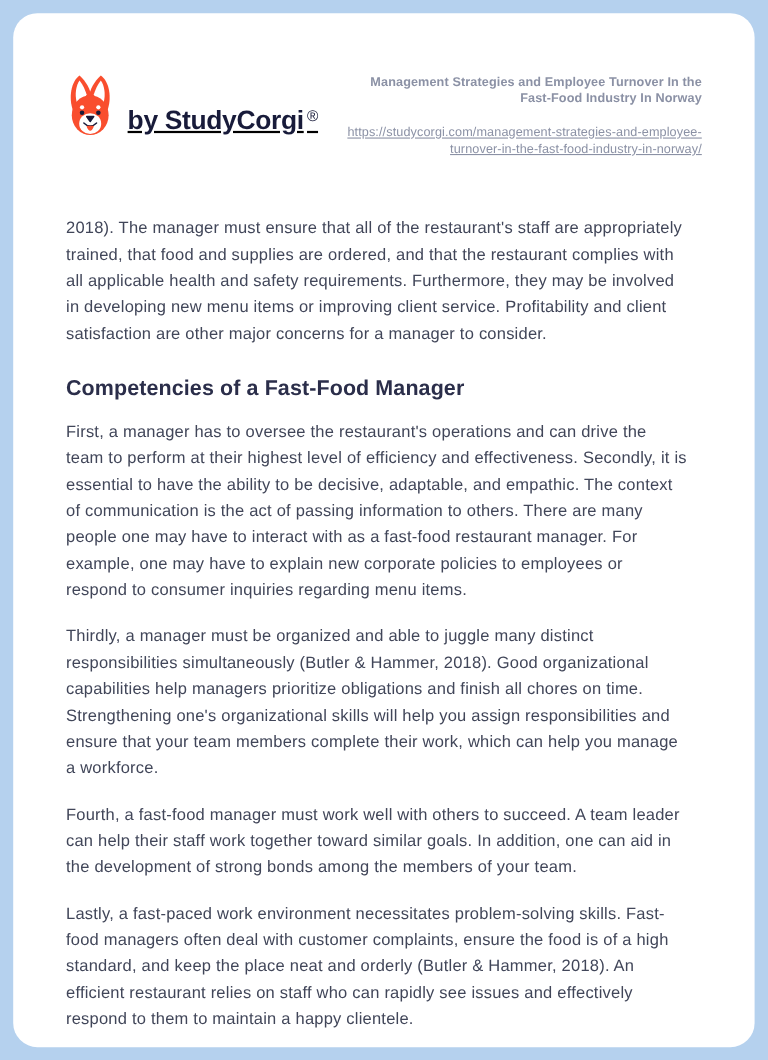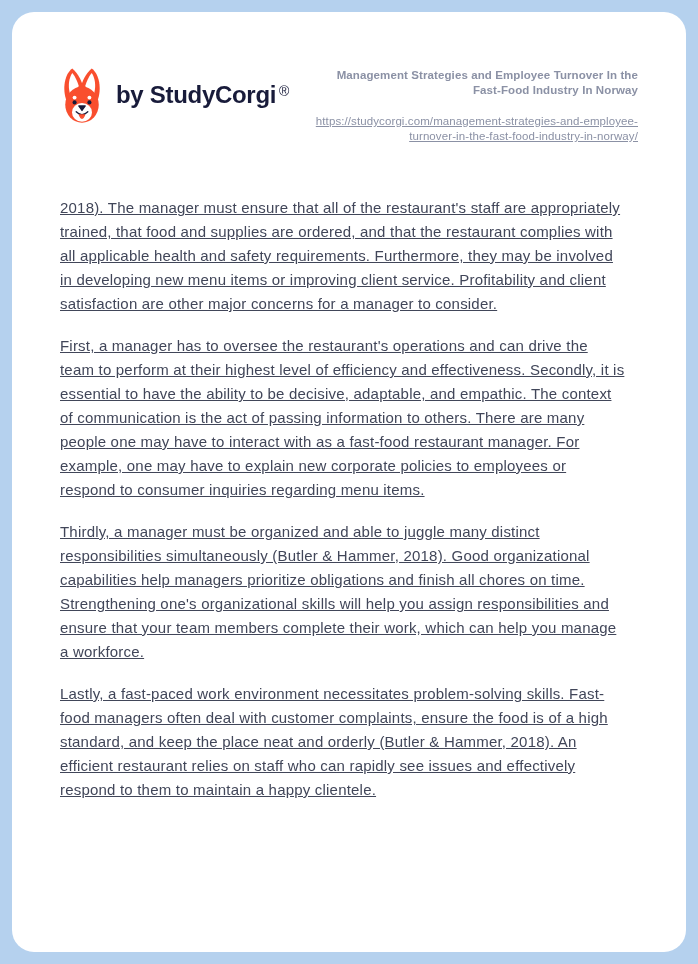--- a/index.html
+++ b/index.html
@@ -22,22 +22,23 @@
     box-sizing: border-box;
     padding: 52px 48px 0 48px;
   }
   .doc-header {
     display: flex;
     justify-content: space-between;
     align-items: flex-start;
   }
   .brand {
     display: flex;
-    align-items: center;
+    align-items: flex-end;
     margin-top: 2px;
+    text-decoration: underline;
   }
   .brand-icon {
     width: 44px;
     height: 58px;
     flex: 0 0 auto;
   }
   .brand-text {
     margin-left: 12px;
     font-size: 24px;
     font-weight: bold;
@@ -76,21 +77,20 @@
   }
   .article {
     margin-top: 52px;
   }
   .article p {
     margin: 0 12px 18px 0;
     font-size: 15px;
     line-height: 24px;
     letter-spacing: 0.2px;
     color: #414659;
-    text-decoration: underline;
   }
   .article h2 {
     margin: 24px 0 15px 0;
     font-size: 19.5px;
     line-height: 26px;
     letter-spacing: 0.1px;
     color: #2b2e4a;
     font-weight: bold;
   }
 </style>
@@ -132,18 +132,20 @@
 
     <div class="doc-meta">
       <div class="doc-title">Management Strategies and Employee Turnover In the Fast-Food Industry In Norway</div>
       <div class="doc-url">https://studycorgi.com/management-strategies-and-employee-turnover-in-the-fast-food-industry-in-norway/</div>
     </div>
 
   </header>
 
   <main class="article">
     <p>2018). The manager must ensure that all of the restaurant's staff are appropriately trained, that food and supplies are ordered, and that the restaurant complies with all applicable health and safety requirements. Furthermore, they may be involved in developing new menu items or improving client service. Profitability and client satisfaction are other major concerns for a manager to consider.</p>
+    <h2>Competencies of a Fast-Food Manager</h2>
     <p>First, a manager has to oversee the restaurant's operations and can drive the team to perform at their highest level of efficiency and effectiveness. Secondly, it is essential to have the ability to be decisive, adaptable, and empathic. The context of communication is the act of passing information to others. There are many people one may have to interact with as a fast-food restaurant manager. For example, one may have to explain new corporate policies to employees or respond to consumer inquiries regarding menu items.</p>
     <p>Thirdly, a manager must be organized and able to juggle many distinct responsibilities simultaneously (Butler &amp; Hammer, 2018). Good organizational capabilities help managers prioritize obligations and finish all chores on time. Strengthening one's organizational skills will help you assign responsibilities and ensure that your team members complete their work, which can help you manage a workforce.</p>
+    <p>Fourth, a fast-food manager must work well with others to succeed. A team leader can help their staff work together toward similar goals. In addition, one can aid in the development of strong bonds among the members of your team.</p>
     <p>Lastly, a fast-paced work environment necessitates problem-solving skills. Fast-food managers often deal with customer complaints, ensure the food is of a high standard, and keep the place neat and orderly (Butler &amp; Hammer, 2018). An efficient restaurant relies on staff who can rapidly see issues and effectively respond to them to maintain a happy clientele.</p>
   </main>
 
 </div>
 
 </body></html>

